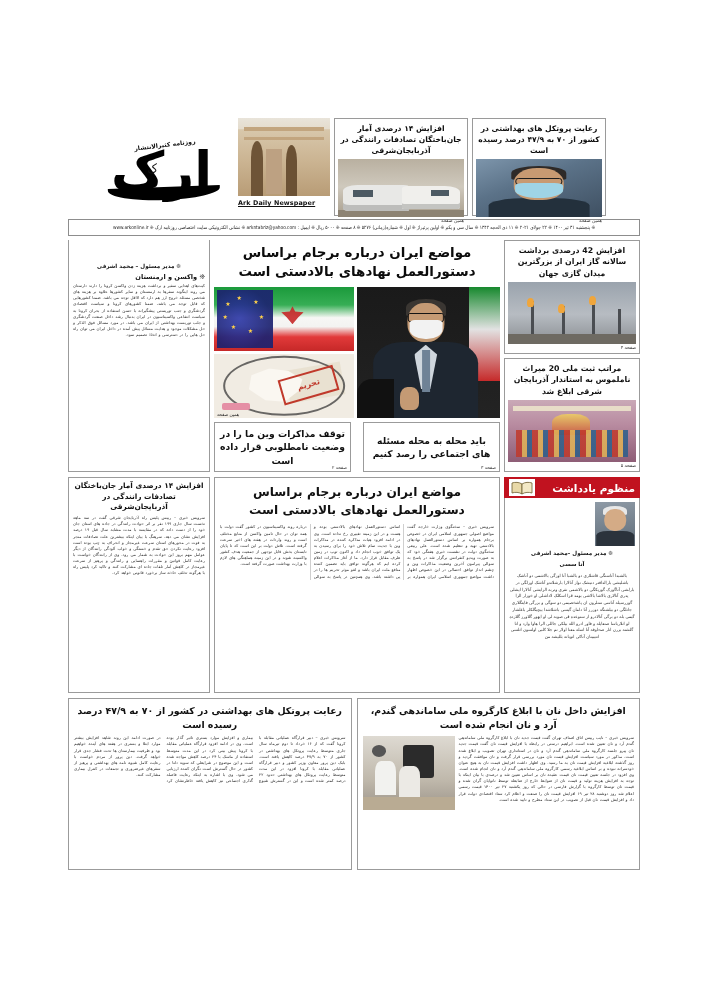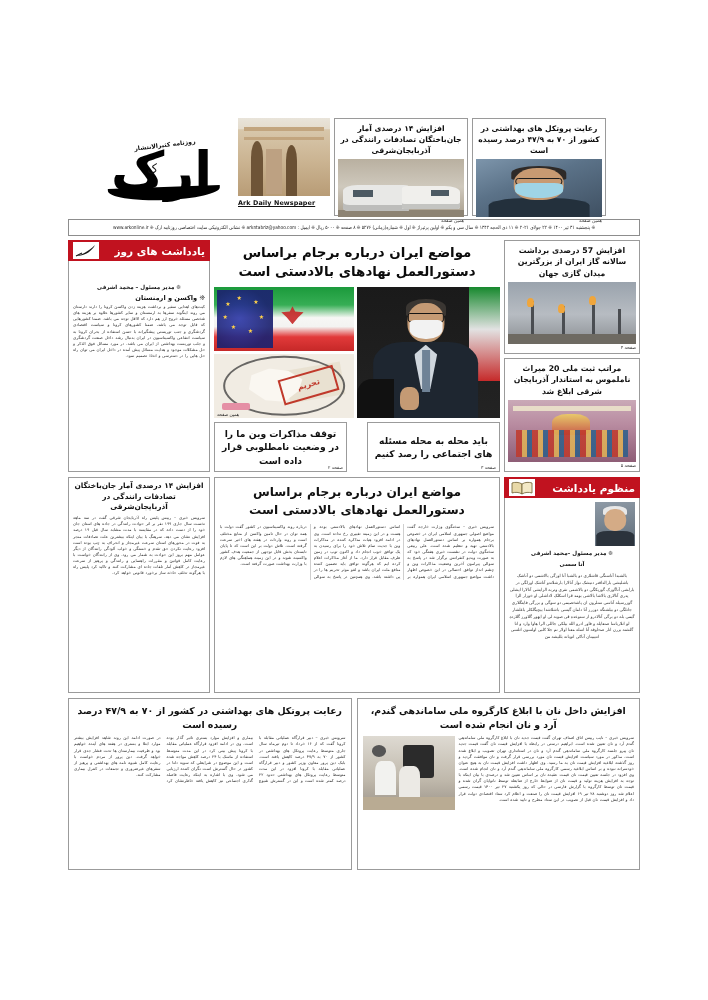--- a/index.html
+++ b/index.html
@@ -261,21 +261,21 @@
     background:#e58fa5;border-radius:2px;
   }
   .photo-map .card{
     position:absolute;right:8%;top:18%;width:40%;height:52%;
     background:#e6ddcb;transform:rotate(-10deg);opacity:.75;
   }
   .photo-map .pgno{
     position:absolute;left:3px;bottom:1px;font-size:4.4px;color:#222;
   }
 
-  .subheads{display:flex;flex-direction:row-reverse;gap:20px;margin-top:4px;}
+  .subheads{display:flex;flex-direction:row-reverse;gap:12px;margin-top:4px;}
   .subbox{
     flex:1;border:1px solid #9b9b9b;box-sizing:border-box;padding:4px 5px;
     min-height:31px;display:flex;align-items:center;justify-content:center;
     position:relative;background:#fff;
   }
   .subbox .h{font-size:9.2px;font-weight:700;text-align:center;line-height:1.45;}
   .subbox .pg{position:absolute;right:3px;bottom:1px;font-size:4.4px;color:#333;}
 
   .col-left{flex:0 0 136px;display:flex;flex-direction:column;gap:4px;}
   .sidebox{
@@ -418,29 +418,20 @@
 
     </div>
 
     <div class="infobar">
       <div class="txt">❊ پنجشنبه ۳۱ تیر ۱۴۰۰ ❊ ۲۲ جولای ۲۰۲۱ ❊ ۱۱ ذی الحجه ۱۴۴۲ ❊ سال سی و یکم ❊ اولین پرتیراژ ❊ اول ❊ شماره(زمانی) ۵۲۷۶ ❊ ۸ صفحه ❊ ۵۰۰۰ ریال ❊ ایمیل : arkntabriz@yahoo.com ❊ نشانی الکترونیکی سایت اختصاصی روزنامه ارک ❊ www.arkonline.ir</div>
     </div>
 
     <div class="lead">
 
       <div class="col-notes">
-        <div class="redbar">
-          <div class="t">یادداشت های روز</div>
-          <div class="ic">
-            <svg width="22" height="13" viewBox="0 0 22 13" aria-hidden="true">
-              <path d="M1 12 C6 11 13 8 20 1 C17 7 11 11 3 12 Z" fill="#1a1a1a"></path>
-              <path d="M1 12 L7 9" stroke="#1a1a1a" stroke-width="1.1"></path>
-            </svg>
-          </div>
-        </div>
         <div class="notes-body">
           <div class="byline">❊ مدیر مسئول – محمد اشرفی</div>
           <div class="subhead">❊ واکسن و ارمنستان</div>
           <div class="microtext">کیت‌های اهدایی سفیر و برداشت هزینه زدن واکسن کرونا را دارند دارستان می روند اینگونه سفرها به ارمنستان و سایر کشورها علاوه بر هزینه های شخصی مسئله خروج ارز هم دارد که لااقل توجه می باشد. ضمنا کشورهایی که قابل توجه می باشد، ضمنا کشورهای کرونا و سیاست اقتصادی گردشگری و جنب توریستی پیشگیرانه با حسن استفاده از بحران کرونا به سیاست انتفاعی واکسیناسیون در ایران بدنبال رشد داخل صنعت گردشگری و جلب توریست بهداشتی از ایران می باشد. در مورد مسائل فوق الذکر و حل مشکلات موجود و هدایت مسائل پیش آمده در داخل ایران می توان راه حل هایی را در دسترسی و اتخاذ تصمیم نمود.</div>
         </div>
       </div>
 
       <div class="col-main">
         <div class="mainhead">مواضع ایران درباره برجام براساس دستورالعمل نهادهای بالادستی است</div>
 
@@ -488,21 +479,21 @@
           </div>
           <div class="subbox">
             <div class="h">باید محله به محله مسئله های اجتماعی را رصد کنیم</div>
             <div class="pg">صفحه ۳</div>
           </div>
         </div>
       </div>
 
       <div class="col-left">
         <div class="sidebox">
-          <div class="hl">افزایش 57 درصدی برداشت سالانه گاز ایران از بزرگترین میدان گازی جهان</div>
+          <div class="hl">افزایش 42 درصدی برداشت سالانه گاز ایران از بزرگترین میدان گازی جهان</div>
           <div class="ph ph-gas">
             <div class="ground"></div>
             <div class="tower" style="left:18%;height:54%"></div>
             <div class="flame" style="left:15%;top:26%"></div>
             <div class="tower" style="left:42%;height:46%"></div>
             <div class="flame" style="left:39%;top:36%"></div>
             <div class="tower" style="left:66%;height:58%"></div>
             <div class="flame" style="left:63%;top:22%"></div>
             <div class="tower" style="left:86%;height:40%"></div>
           </div>

